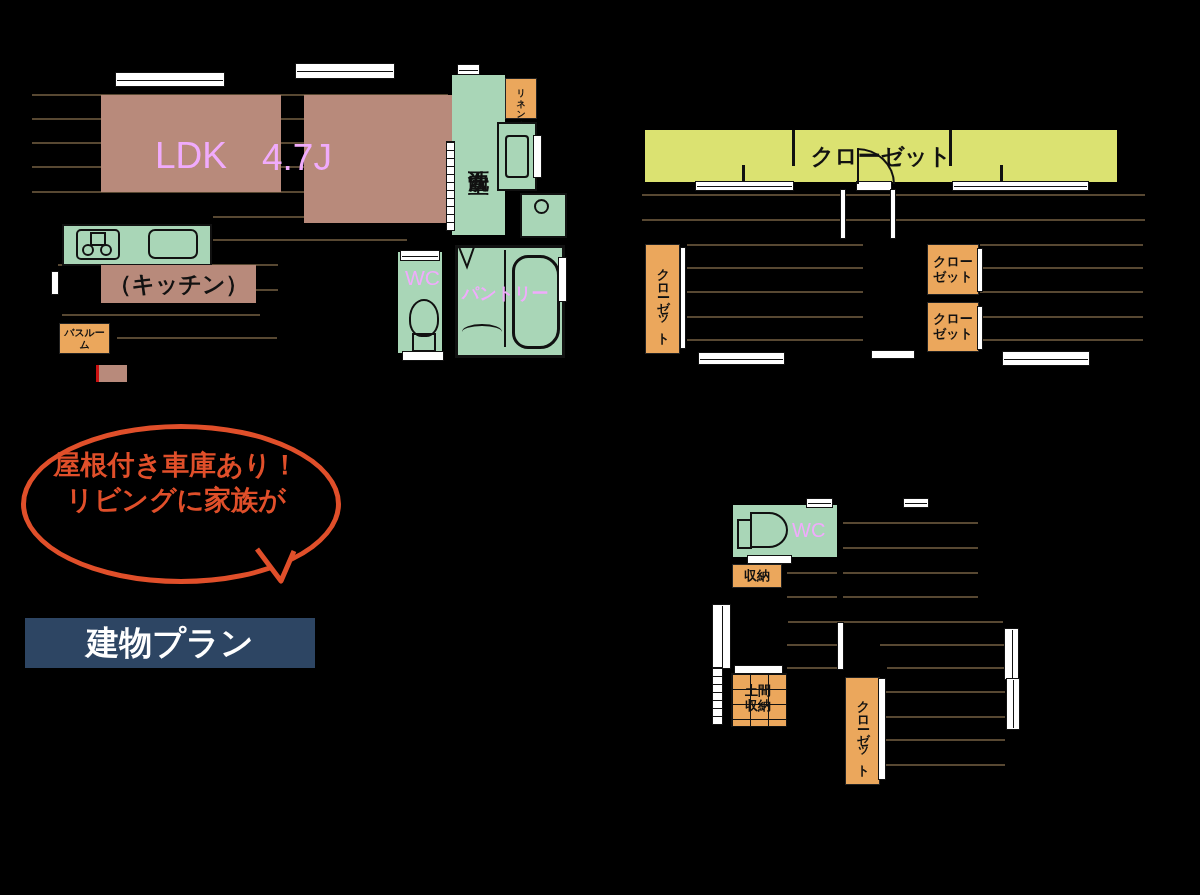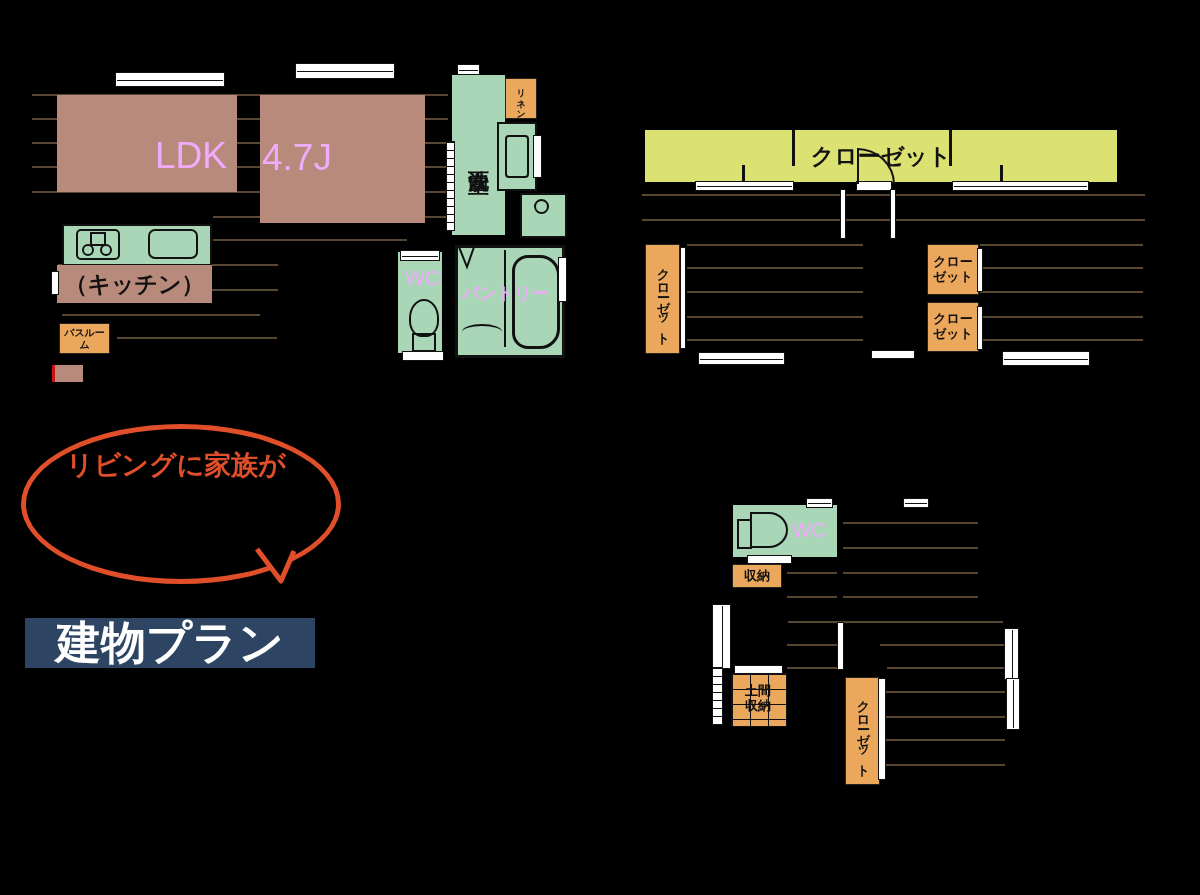--- a/index.html
+++ b/index.html
@@ -1,20 +1,20 @@
 <!DOCTYPE html>
 <html style="--room-brown: #b88a7b; --room-green: #a9d6b7; --label-orange: #eba75c; --balcony-yellow: #dbe271; --floor-line: #584832; --bubble-red: #e04f2a; --title-navy: #2d4563; --legend-red: #cc1111;"><head>
 <meta charset="utf-8">
 <style>
   html,body{margin:0;padding:0;background:#000;}
   #canvas{position:relative;width:1200px;height:895px;background:#000;overflow:hidden;
           font-family:"Liberation Sans","DejaVu Sans",sans-serif;color:#111;}
   .abs{position:absolute;}
   .line{position:absolute;height:2px;background:var(--floor-line,#584832);}
-  .room-brown{position:absolute;background:var(--room-brown,#b88a7b);}
+  .room-brown{position:absolute;background:var(--room-brown,#b88a7b);margin-left:44px;}
   .room-green{position:absolute;background:var(--room-green,#a9d6b7);}
   .win-h{position:absolute;background:#fff;border:1px solid #111;}
   .win-h::after{content:"";position:absolute;left:1px;right:1px;top:50%;height:1px;background:#111;}
   .win-v{position:absolute;background:#fff;border:1px solid #111;}
   .win-v.mid::after{content:"";position:absolute;top:1px;bottom:1px;left:50%;width:1px;background:#111;}
   .bar{position:absolute;background:#fff;border:1px solid #111;}
   .orange-label{position:absolute;background:var(--label-orange,#eba75c);border:1px solid #222;
       display:flex;align-items:center;justify-content:center;text-align:center;
       font-weight:700;color:#111;line-height:1.15;}
   .vtext{writing-mode:vertical-rl;text-orientation:upright;letter-spacing:1px;}
@@ -28,21 +28,21 @@
       background-image:linear-gradient(#111 1.5px,transparent 1.5px),
                        linear-gradient(90deg,#111 1.5px,transparent 1.5px);
       background-size:18px 15px;border:1px solid #111;}
   .arc-door{position:absolute;border-top:2px solid #111;border-right:2px solid #111;
       border-left:2px solid #111;border-radius:0 100% 0 0;}
   .bubble{position:absolute;border:5px solid var(--bubble-red,#e04f2a);border-radius:50%;}
   .bubble-text{position:absolute;color:var(--bubble-red,#e04f2a);font-weight:700;font-size:27px;
       line-height:35px;text-align:center;}
   .title-box{position:absolute;background:var(--title-navy,#2d4563);
       display:flex;align-items:center;justify-content:center;
-      color:#fff;font-weight:700;font-size:45px;}
+      color:#fff;font-weight:700;font-size:33px;}
   .tub{position:absolute;border:3px solid #111;border-radius:16px 20px 20px 16px;}
 </style>
 </head>
 <body>
 
 <div id="canvas">
 
   <div>
     <div id="lines-p1">
         <div class="line" style="left: 32px; top: 94px; width: 416px;"></div>
@@ -209,20 +209,21 @@
     <div class="win-v mid" style="left:1004px;top:628px;width:13px;height:50px;"></div>
     <div class="win-v mid" style="left:1006px;top:678px;width:12px;height:50px;"></div>
   </div>
 
   <div>
     <div class="bubble" style="left:21px;top:424px;width:310px;height:150px;"></div>
     <svg class="abs" style="left:253px;top:545px;" width="52" height="44">
       <path d="M4,4 L28,36 L41,6" fill="#000" stroke="var(--bubble-red,#e04f2a)" stroke-width="5" stroke-linejoin="round"></path>
     </svg>
     <div class="bubble-text" style="left:26px;top:448px;width:300px;">
+      <div>屋根付き車庫あり！</div>
       <div>リビングに家族が</div>
     </div>
   </div>
 
   <div class="title-box" style="left:25px;top:618px;width:290px;height:50px;">
     <span>建物プラン</span>
   </div>
 
 </div>
 

